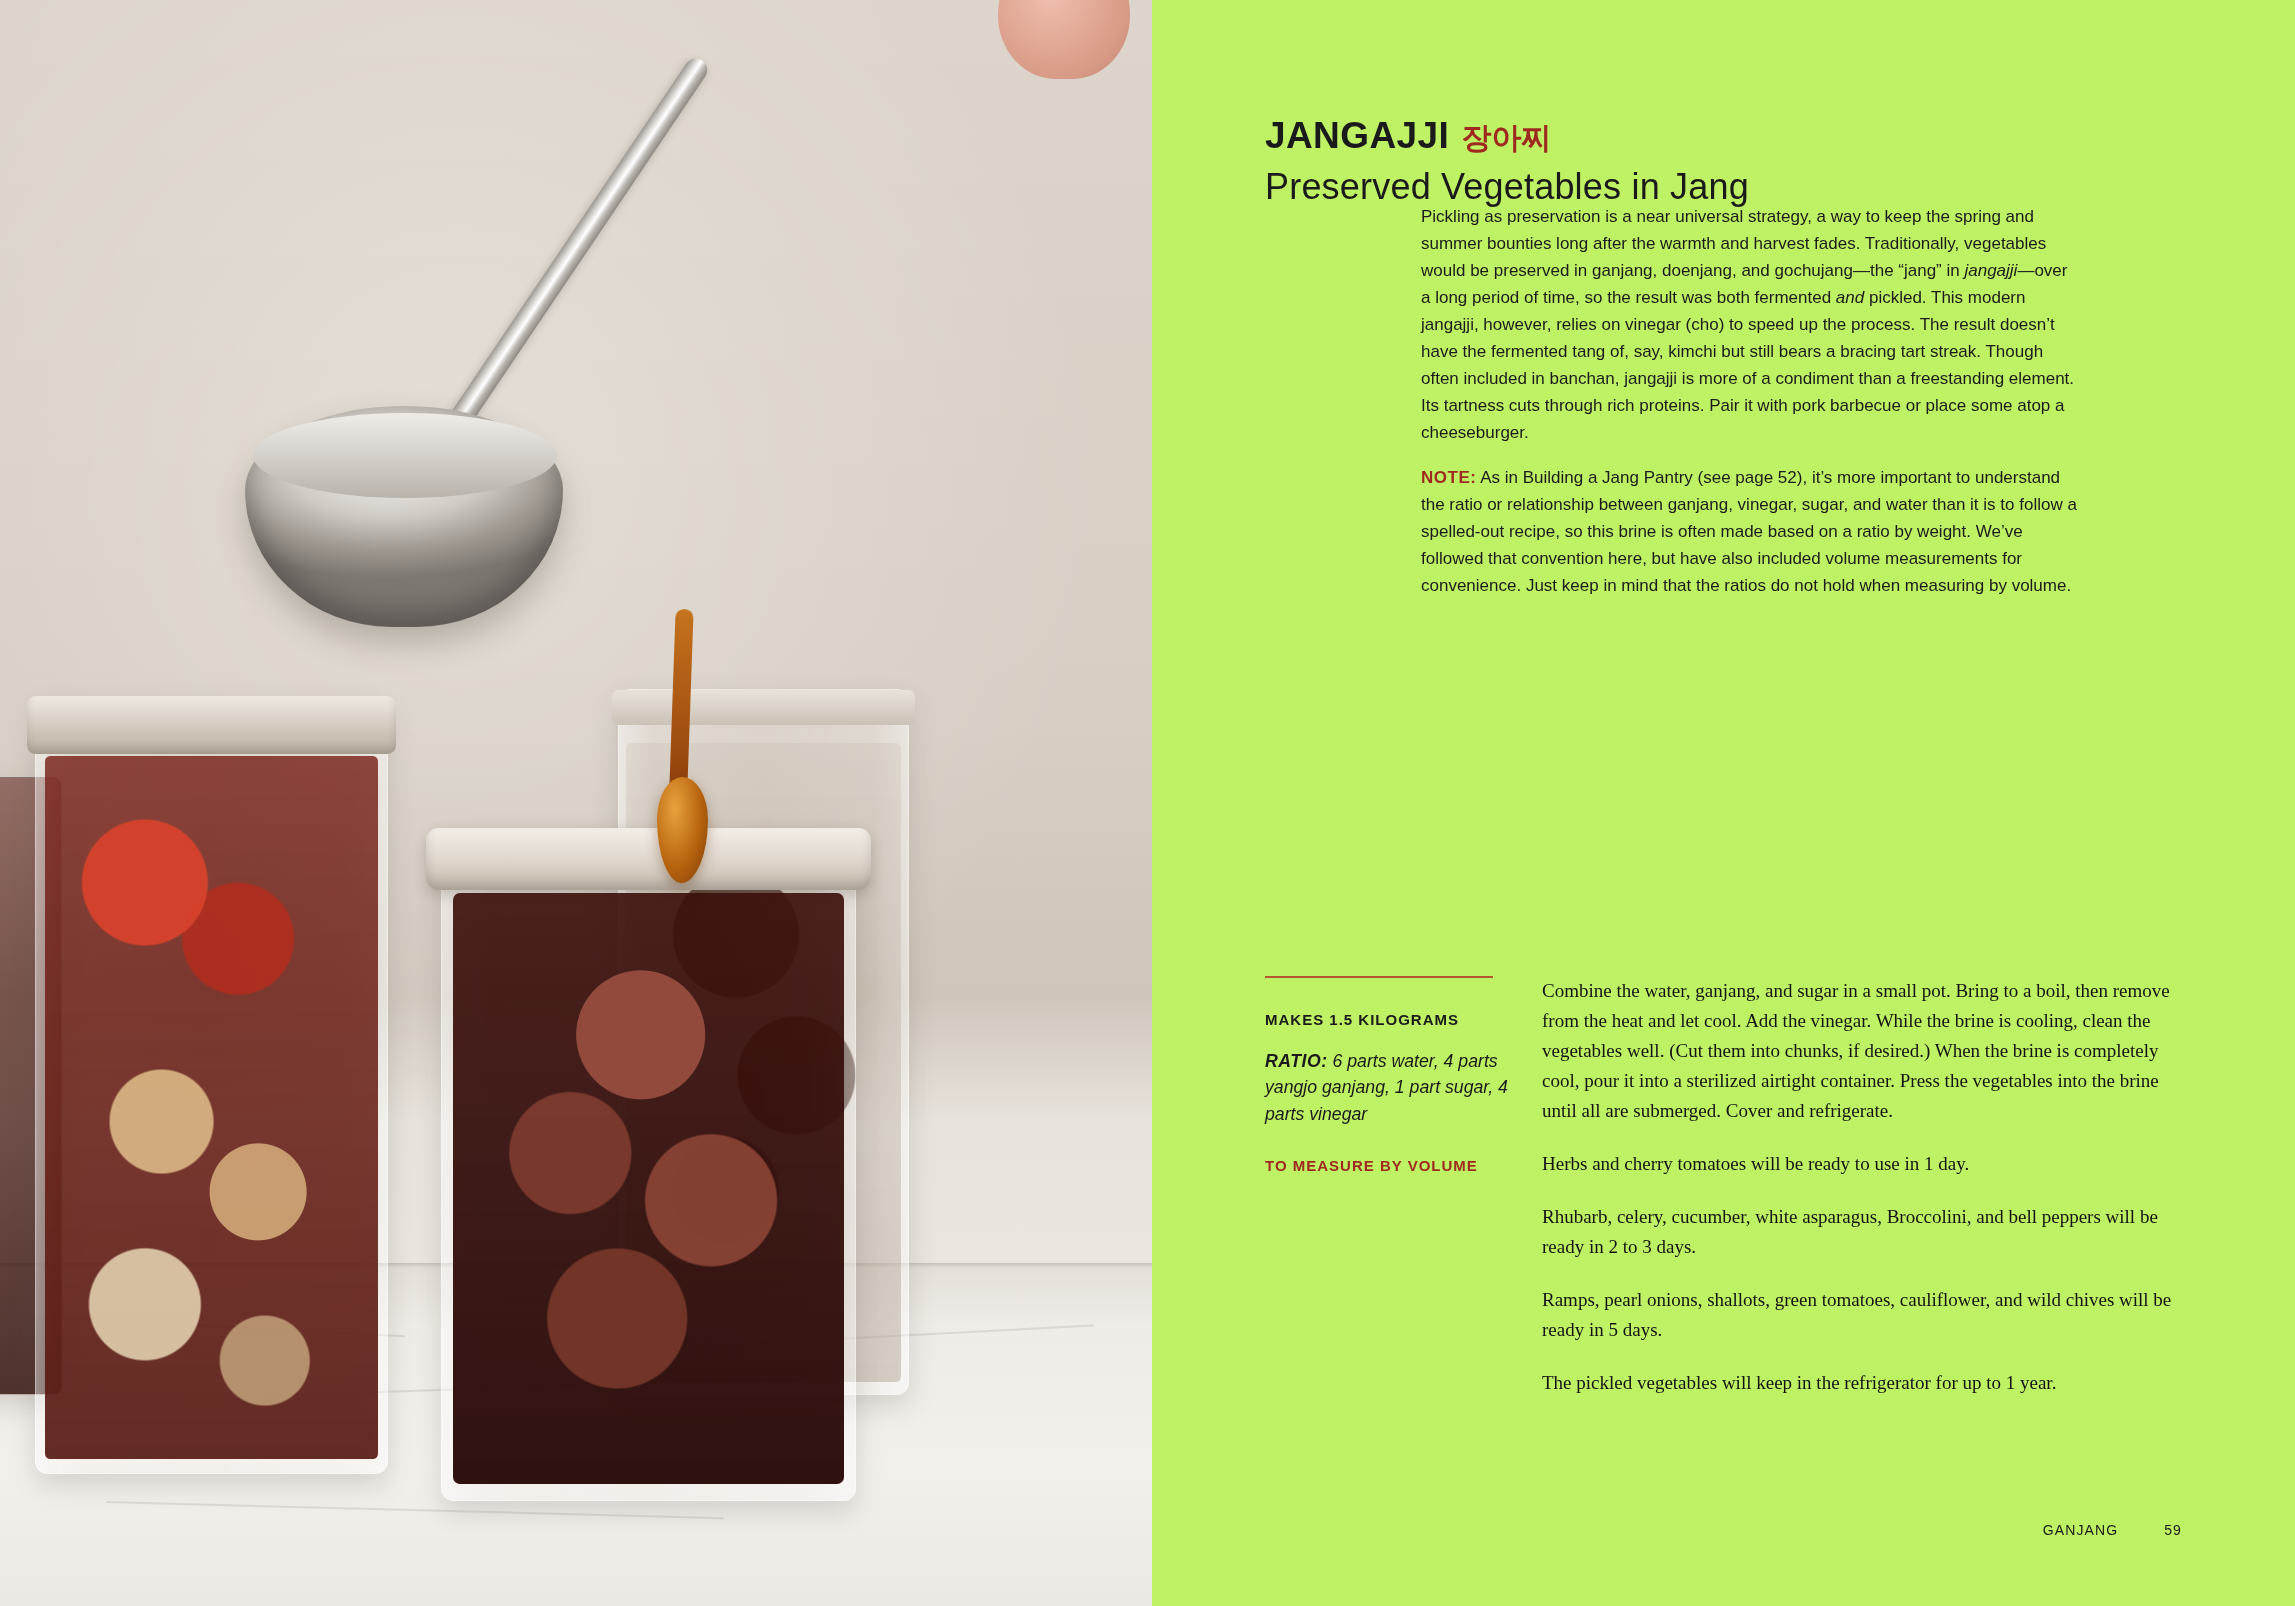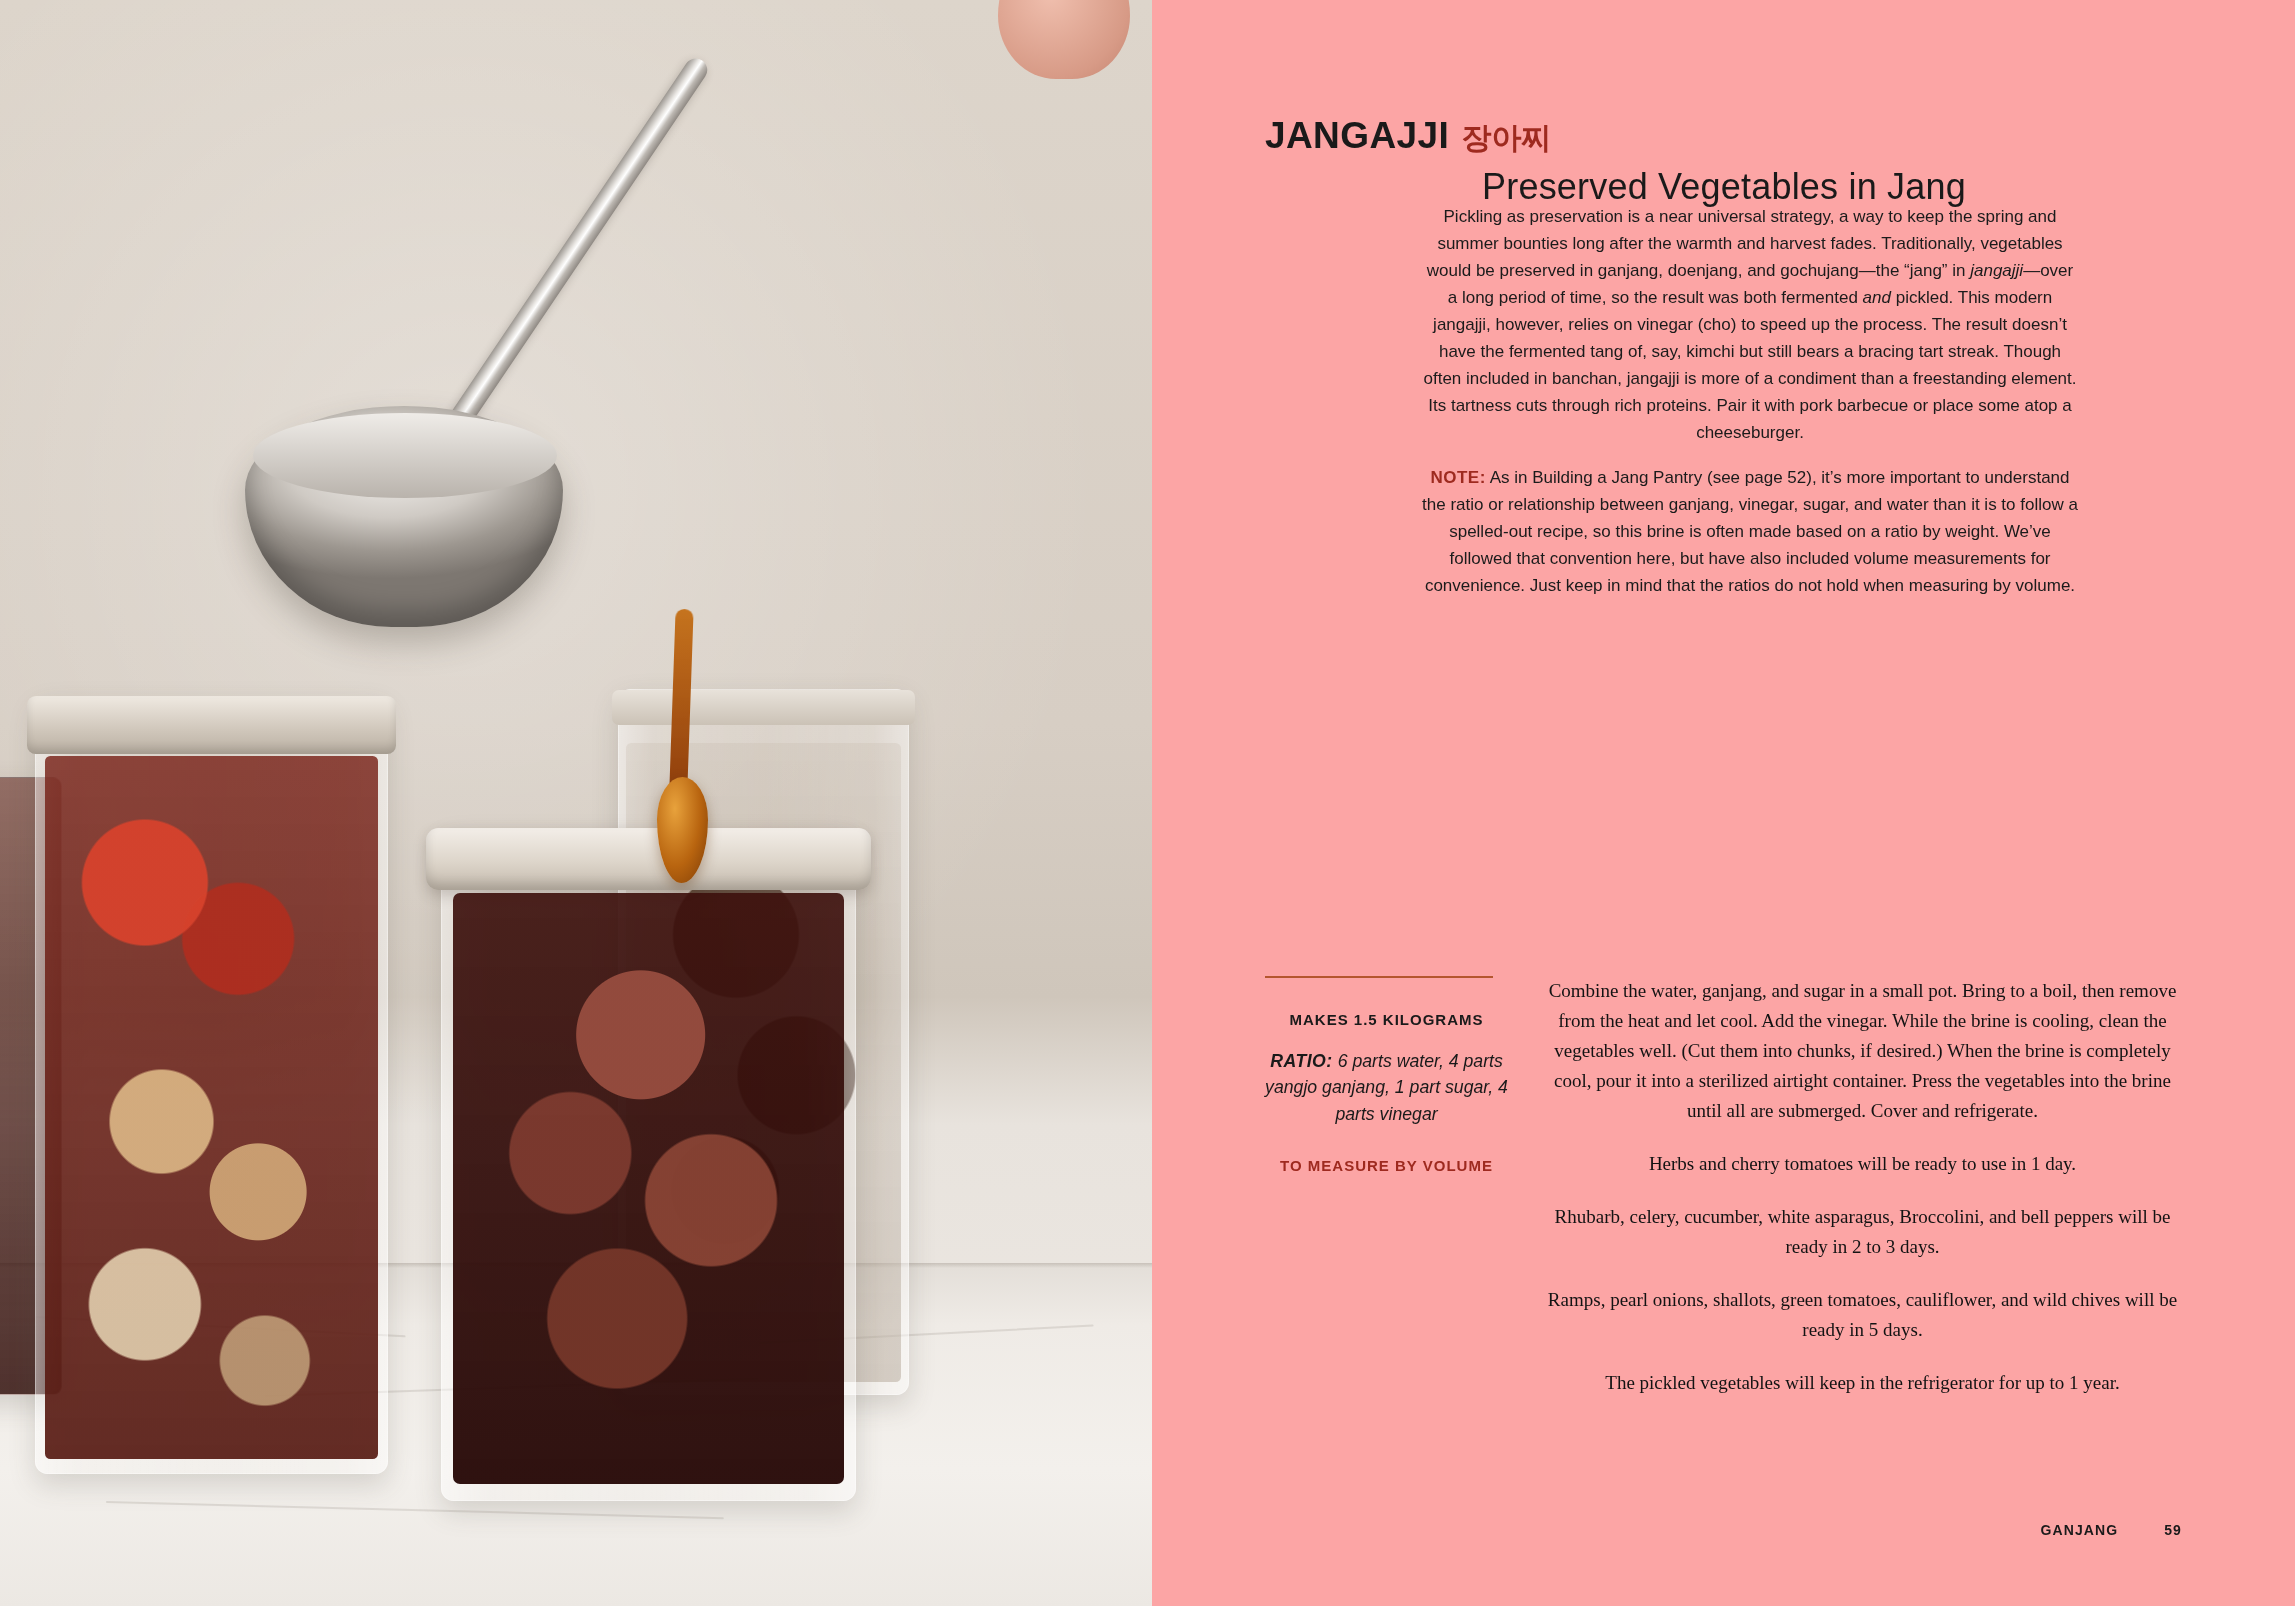--- a/index.html
+++ b/index.html
@@ -191,23 +191,22 @@
     width: 132px; height: 141px;
     border-radius: 50% 50% 44% 44% / 55% 55% 45% 45%;
     background: radial-gradient(ellipse at 40% 40%, #f0bfae, #d79a86 70%, #c2836f 100%);
   }
 
   
   .text-page {
     position: relative;
     width: 1143px;
     height: 1607px;
-    background: #fca5a5;
+    background: #bef264;
     padding: 0;
-    text-align: center;
   }
   .content {
     position: absolute;
     left: 113px;
     top: 115px;
     width: 918px;
   }
   .title-line {
     display: flex;
     align-items: baseline;
@@ -326,21 +325,21 @@
   .recipe-right p:last-child { margin-bottom: 0; }
 
   .footer {
     position: absolute;
     right: 113px;
     bottom: 69px;
     display: flex;
     align-items: baseline;
     gap: 46px;
     font-size: 14px;
-    font-weight: 700;
+    font-weight: 400;
     letter-spacing: 1.1px;
     color: #1a1a1a;
   }
 </style>
 </head>
 <body>
 
 <div class="spread">
 
   <div class="photo-page">

